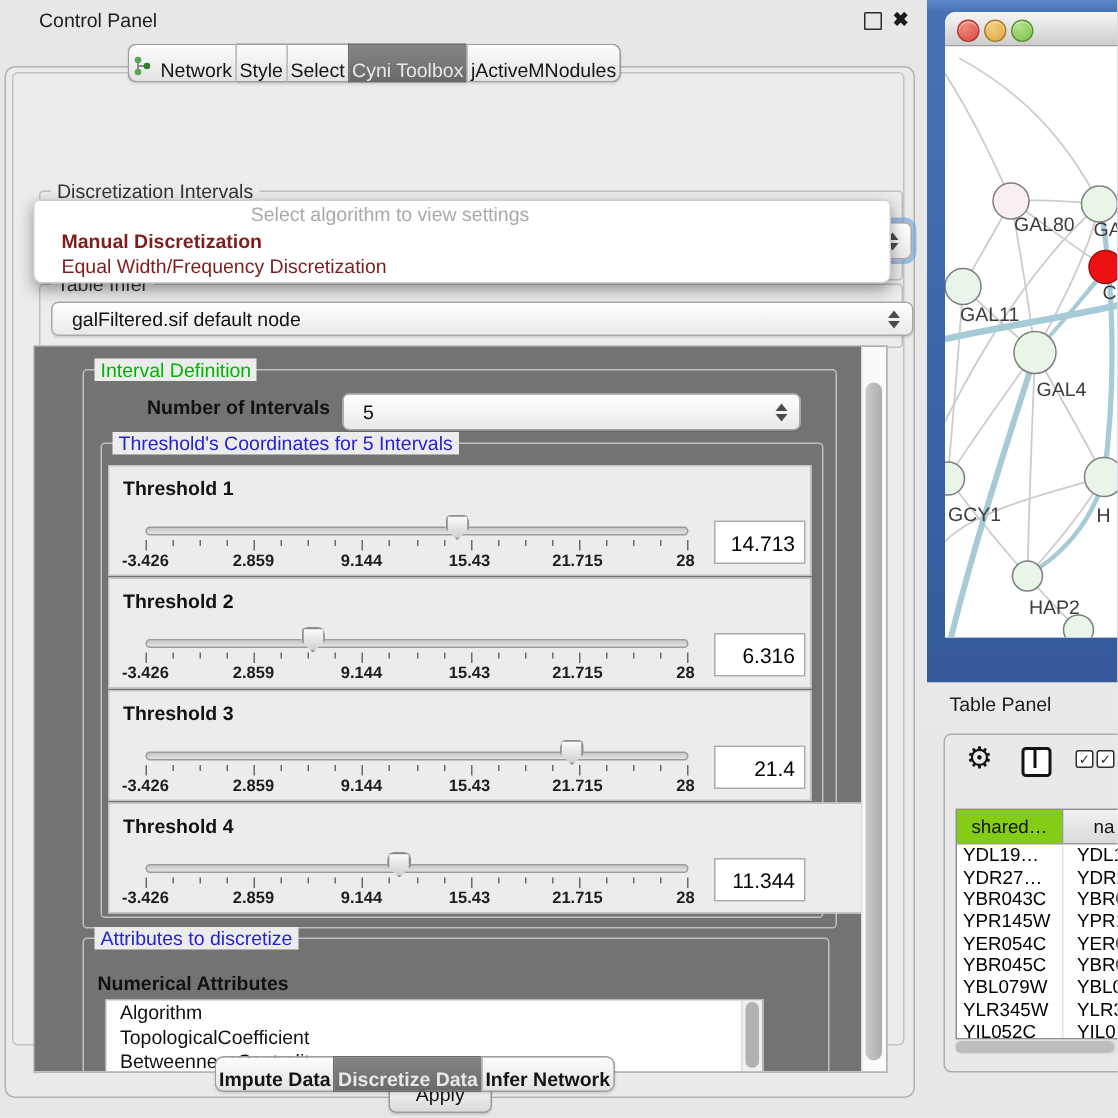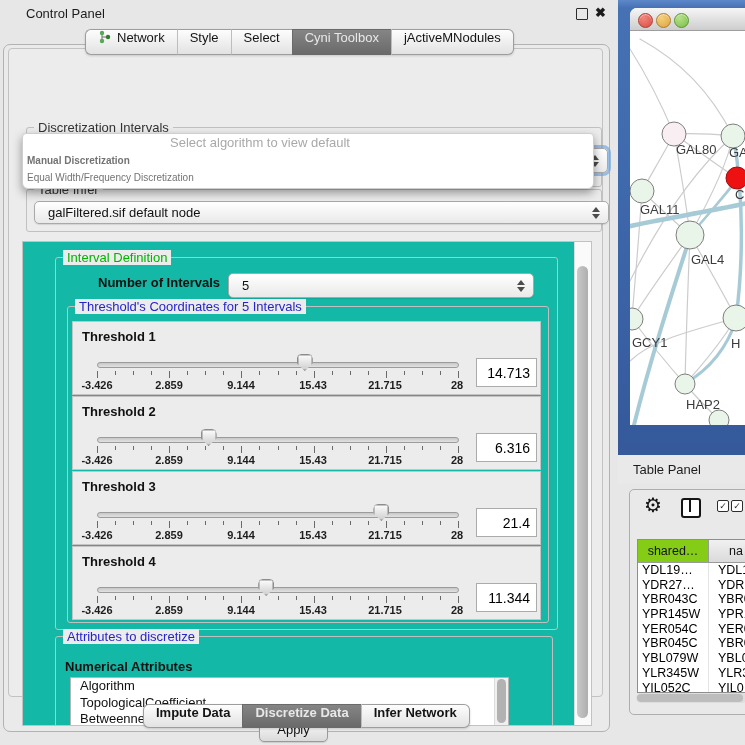--- a/index.html
+++ b/index.html
@@ -5,45 +5,45 @@
   html,body{margin:0;padding:0}
   body{width:745px;height:745px;background:#e7e7e7;font-family:"Liberation Sans",sans-serif;position:relative;overflow:hidden;-webkit-font-smoothing:antialiased}
   .abs{position:absolute}
   
   #titlebar{left:0;top:0;width:618px;height:27px;background:#e7e7e7}
   #titlebar .ttext{position:absolute;left:26px;top:6px;font-size:13px;color:#1c1c1c}
   #float-btn{position:absolute;left:576px;top:8px;width:10px;height:10px;border:1.5px solid #2b2b2b;border-radius:1px}
   #close-btn{position:absolute;left:595px;top:5px;font-size:13px;font-weight:bold;color:#1b1b1b}
   
   #top-tabs{position:absolute;left:85px;top:29px;display:flex;z-index:6;filter:drop-shadow(0 1px 1px rgba(0,0,0,.15))}
-  .seg{display:flex;align-items:flex-start;gap:6px;padding:0 12px;height:24px;background:linear-gradient(#fdfdfd,#e2e2e2);border-top:1px solid #9d9d9d;border-bottom:1px solid #9d9d9d;font-size:13px;color:#141414;cursor:default}
+  .seg{display:flex;align-items:flex-end;gap:6px;padding:0 2px;height:24px;background:linear-gradient(#fdfdfd,#e2e2e2);border-top:1px solid #9d9d9d;border-bottom:1px solid #9d9d9d;font-size:13px;color:#141414;cursor:default}
   .seg+.seg{border-left:1px solid #bdbdbd}
   .seg.first{border-left:1px solid #9d9d9d;border-radius:6px 0 0 6px}
   .seg.last{border-right:1px solid #9d9d9d;border-radius:0 6px 6px 0}
   .seg.sel{background:linear-gradient(#858585,#6a6a6a);color:#e8e8e8;border-color:#6a6a6a}
   
   #outer-panel{left:3px;top:44px;width:605px;height:686px;border:1px solid #b2b2b2;border-radius:7px;background:#eaeaea}
   #inner-panel{left:8px;top:48px;width:593px;height:647px;border:1px solid #c2c2c2;border-radius:4px;background:#ececec}
   .group{position:absolute;border:1px solid #c0c0c0;border-radius:3px}
   .glabel{position:absolute;top:-8px;left:7px;background:#ececec;padding:0 4px;font-size:13px;color:#333;white-space:nowrap}
   .green{color:#00b400}.blue{color:#2424cc}
   
   .combo{position:absolute;border:1px solid #a9a9a9;border-radius:5px;background:linear-gradient(#ffffff,#e9e9e9);font-size:13px;color:#111;display:flex;align-items:center;padding:0 26px 0 13px;box-shadow:0 1px 1px rgba(0,0,0,.10)}
   .arrows{position:absolute;right:8px;top:50%;transform:translateY(-50%);display:flex;flex-direction:column;gap:2px}
   .tri-up{width:0;height:0;border-left:4px solid transparent;border-right:4px solid transparent;border-bottom:5px solid #4c4c4c}
   .tri-dn{width:0;height:0;border-left:4px solid transparent;border-right:4px solid transparent;border-top:5px solid #4c4c4c}
   #algo-combo{left:25px;top:99px;width:533px;height:23px;box-shadow:0 0 0 3px rgba(109,163,221,.65);z-index:4}
   #algo-popup{position:absolute;left:13px;top:84px;width:570px;height:54px;background:#fff;border:1px solid #cfcfcf;border-radius:4px 4px 6px 6px;box-shadow:0 4px 10px rgba(0,0,0,.38);z-index:10;overflow:hidden}
   .popup-ph{height:18px;line-height:18px;text-align:center;padding-right:96px;color:#a9a9a9;font-size:13px}
-  .popup-item{height:17px;line-height:17px;padding-left:4px;font-size:10px;color:#737373}
+  .popup-item{height:17px;line-height:17px;padding-left:18px;font-size:13px;color:#7f1d1d}
   .popup-item.bold{font-weight:bold}
   #td-group{left:17px;top:140px;width:574px;height:41px}
   #td-combo{left:25px;top:152px;width:534px;height:21px}
   
-  #scrollpane{left:13px;top:192px;width:568px;height:483px;border:1px solid #c2c2c2;background:#14b8a6;overflow:hidden}
+  #scrollpane{left:13px;top:181px;width:568px;height:483px;border:1px solid #c2c2c2;background:#737373;overflow:hidden}
   #vscroll{position:absolute;right:0;top:0;width:16px;height:100%;background:#fafafa;border-left:1px solid #dcdcdc}
   #vthumb{position:absolute;left:2px;top:24px;width:11px;height:452px;border-radius:6px;background:linear-gradient(90deg,#c9c9c9,#aeaeae)}
   #interval-group{left:32px;top:15px;width:501px;height:371px}
   #num-label{position:absolute;left:75px;top:33px;font-size:13px;font-weight:bold;color:#111}
   #num-combo{left:205px;top:31px;width:265px;height:23px}
   #thr-group{left:44px;top:64px;width:480px;height:315px}
   .thr{position:absolute;left:49px;width:467px;height:72px;border:1px solid #c4c4c4;background:#ececec}
   .tlabel{position:absolute;left:9px;top:7px;font-weight:bold;font-size:13px;color:#111}
   .track{position:absolute;left:24px;top:40px;width:360px;height:4px;border:1px solid #9b9b9b;border-radius:3px;background:linear-gradient(#c7c7c7,#e2e2e2)}
   .handle{position:absolute;top:32px;width:16px;height:17px;background:linear-gradient(#ffffff,#cbcbcb);clip-path:polygon(0 28%,8% 6%,28% 0,72% 0,92% 6%,100% 28%,100% 55%,50% 100%,0 55%);box-shadow:inset 0 0 0 1.5px #8d8d8d}
@@ -133,21 +133,21 @@
   <div id="algo-group" class="group" style="left:17px;top:78px;width:574px;height:58px">
     <span class="glabel">Discretization Intervals</span>
   </div>
   <div id="algo-combo" class="combo">
     <span class="arrows">
         <span class="tri-up"></span>
         <span class="tri-dn"></span>
       </span>
   </div>
   <div id="algo-popup">
-    <div class="popup-ph">Select algorithm to view default</div>
+    <div class="popup-ph">Select algorithm to view settings</div>
     <div id="popup-options">
         <div class="popup-item bold">Manual Discretization</div>
         <div class="popup-item">Equal Width/Frequency Discretization</div>
       </div>
   </div>
 
   <div id="td-group" class="group">
     <span class="glabel">Table Infer</span>
   </div>
   <div id="td-combo" class="combo">
@@ -278,21 +278,21 @@
     <div class="tlabels">
             <span style="left: 0%;">-3.426</span>
             <span style="left: 20%;">2.859</span>
             <span style="left: 40%;">9.144</span>
             <span style="left: 60%;">15.43</span>
             <span style="left: 80%;">21.715</span>
             <span style="left: 100%;">28</span>
           </div>
     <input class="tfield" value="21.4" style="">
   </div>
-        <div class="thr" style="top: 304px;">
+        <div class="thr" style="top: 304px; padding-left: 48px;">
     <span class="tlabel">Threshold 4</span>
     <div class="track"></div>
     <div class="handle" style="left: 185.2px;"></div>
     <div class="ticks">
             <div class="tick" style="left: 0%; height: 7px;"></div>
             <div class="tick" style="left: 5%; height: 4px;"></div>
             <div class="tick" style="left: 10%; height: 4px;"></div>
             <div class="tick" style="left: 15%; height: 4px;"></div>
             <div class="tick" style="left: 20%; height: 7px;"></div>
             <div class="tick" style="left: 25%; height: 4px;"></div>

